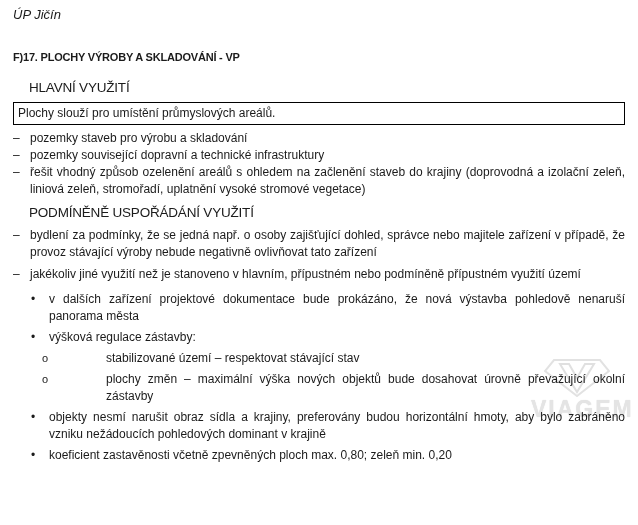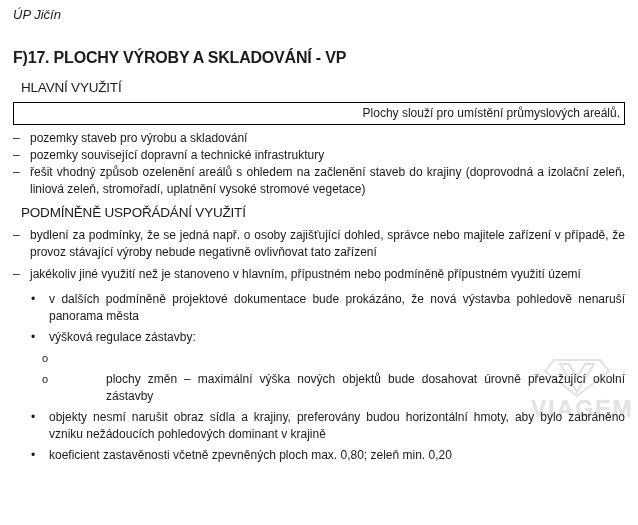--- a/index.html
+++ b/index.html
@@ -19,42 +19,41 @@
   }
   .hdr {
     display: flex;
     justify-content: space-between;
     font-style: italic;
     font-size: 13px;
     line-height: 13px;
   }
   .title {
     margin: 27px 0 0 0;
-    font-size: 16px;
+    font-size: 11px;
     font-weight: bold;
     line-height: 19px;
     letter-spacing: -0.2px;
   }
   .sec-heading {
-    margin: 13px 0 0 8px;
+    margin: 13px 0 0 16px;
     font-size: 13.5px;
     font-weight: normal;
     line-height: 15px;
     letter-spacing: -0.2px;
   }
   .sec-heading + .sec-heading,
   .boxed + .sec-heading,
   .list + .sec-heading { margin-top: 7px; }
   .boxed {
     margin-top: 7px;
     border: 1px solid #000;
     padding: 2px 4px 3px 4px;
     font-size: 12px;
     line-height: 16px;
-    text-align: right;
   }
   .list { margin-top: 5px; }
   .item {
     display: flex;
     font-size: 12px;
     line-height: 17px;
   }
   .item .t {
     flex: 1;
     text-align: justify;
@@ -150,28 +149,29 @@
     <div class="item">
       <span class="m m-dash">–</span>
       <span class="t">jakékoliv jiné využití než je stanoveno v hlavním, přípustném nebo podmíněně přípustném využití území</span>
     </div>
   </div>
 
 
   <div class="list list2">
     <div class="item item-disc">
       <span class="m m-disc">•</span>
-      <span class="t">v dalších podmíněně projektové dokumentace bude prokázáno, že nová výstavba pohledově nenaruší panorama města</span>
+      <span class="t">v dalších zařízení projektové dokumentace bude prokázáno, že nová výstavba pohledově nenaruší panorama města</span>
     </div>
     <div class="item item-disc">
       <span class="m m-disc">•</span>
       <span class="t">výšková regulace zástavby:</span>
     </div>
     <div class="item item-circle">
       <span class="m m-circle">o</span>
+      <span class="t">stabilizované území – respektovat stávající stav</span>
     </div>
     <div class="item item-circle">
       <span class="m m-circle">o</span>
       <span class="t">plochy změn – maximální výška nových objektů bude dosahovat úrovně převažující okolní zástavby</span>
     </div>
     <div class="item item-disc">
       <span class="m m-disc">•</span>
       <span class="t">objekty nesmí narušit obraz sídla a krajiny, preferovány budou horizontální hmoty, aby bylo zabráněno vzniku nežádoucích pohledových dominant v krajině</span>
     </div>
     <div class="item item-disc">

